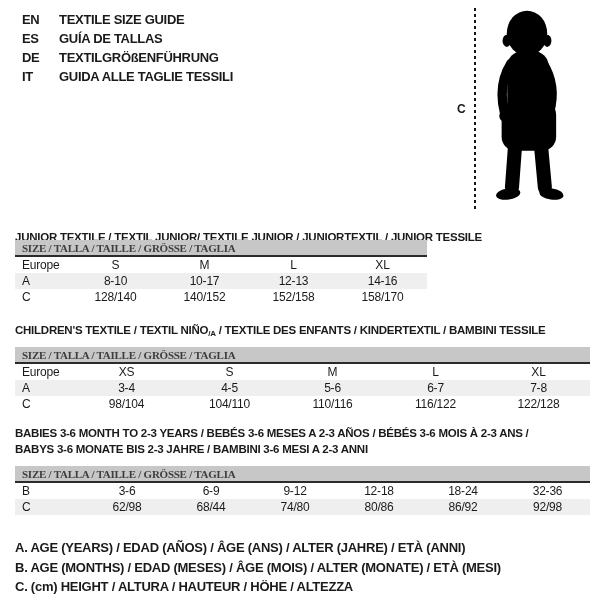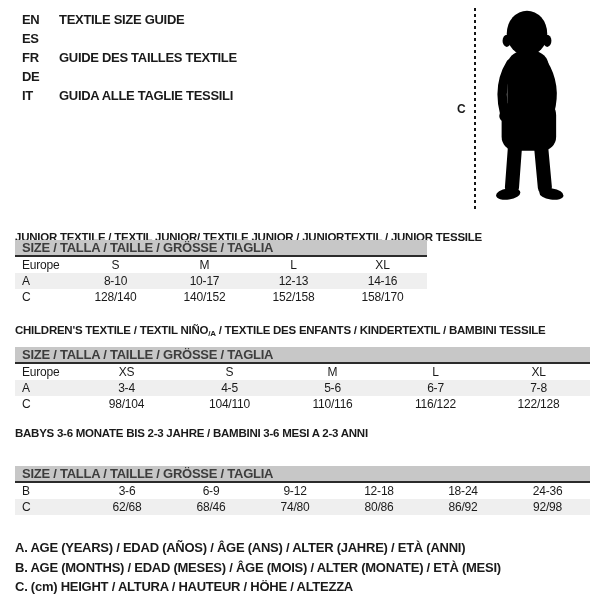--- a/index.html
+++ b/index.html
@@ -27,22 +27,22 @@
   .t2-title { top:324px; }
   .t3-title { top:426px; line-height:15.5px; }
   .subs { font-size:8px; vertical-align:-2px; }
 
   
   .tbl { position:absolute; left:15px; border-collapse:collapse; table-layout:fixed;
          font-size:12px; letter-spacing:-0.2px; }
   .tbl td { padding:0; text-align:center; height:16px; overflow:hidden; }
   .tbl td:first-child { text-align:left; padding-left:7px; }
   .tbl .sizebar { background:var(--bar_bg,#c7c7c7); text-align:left; padding-left:7px;
-        font-weight:bold; font-size:13px; color:var(--bar_text,#3d3d3d); height:15px;
-        border-bottom:2px solid var(--bar_border,#2b2b2b); letter-spacing:-0.25px; }
+        font-weight:bold; font-size:11px; color:var(--bar_text,#3d3d3d); height:15px;
+        border-bottom:2px solid var(--bar_border,#2b2b2b); letter-spacing:-0.25px;font-family:Liberation Serif, serif; }
   .tbl tbody tr:nth-child(even) { background:var(--alt_row,#efefef); }
   .t1 { top:240px; width:412px; }
   .t2 { top:347px; width:575px; }
   .t3 { top:466px; width:575px; }
 
   
   .legend { position:absolute; left:15px; top:538px; font-weight:bold; font-size:13px;
             line-height:19.5px; letter-spacing:-0.25px; white-space:nowrap; }
 </style>
 </head>
@@ -50,27 +50,25 @@
 
 <div class="canvas">
 
   <div class="langs">
     <div class="lang-row">
       <span class="code">EN</span>
       <span class="lbl">TEXTILE SIZE GUIDE</span>
     </div>
     <div class="lang-row">
       <span class="code">ES</span>
-    </div>
-    <div class="lang-row">
-      <span class="code">FR</span>
-      <span class="lbl">GUIDE DES TAILLES TEXTILE</span>
+      <span class="lbl">GUÍA DE TALLAS</span>
     </div>
     <div class="lang-row">
       <span class="code">DE</span>
+      <span class="lbl">TEXTILGRÖßENFÜHRUNG</span>
     </div>
     <div class="lang-row">
       <span class="code">IT</span>
       <span class="lbl">GUIDA ALLE TAGLIE TESSILI</span>
     </div>
   </div>
 
   <div class="measure-line"></div>
   <div class="measure-label">C</div>
   <svg class="baby" width="94" height="206" viewBox="0 0 100 215" aria-hidden="true">
@@ -171,20 +169,21 @@
         <td>98/104</td>
         <td>104/110</td>
         <td>110/116</td>
         <td>116/122</td>
         <td>122/128</td>
       </tr>
     </tbody>
   </table>
 
   <div class="tbl-title t3-title">
+    <div>BABIES 3-6 MONTH TO 2-3 YEARS / BEBÉS 3-6 MESES A 2-3 AÑOS / BÉBÉS 3-6 MOIS À 2-3 ANS /</div>
     <div>BABYS 3-6 MONATE BIS 2-3 JAHRE / BAMBINI 3-6 MESI A 2-3 ANNI</div>
   </div>
   <table class="tbl t3">
     <colgroup>
         <col style="width:70px">
         <col style="width:84px">
         <col style="width:84px">
         <col style="width:84px">
         <col style="width:84px">
         <col style="width:84px">
@@ -196,26 +195,26 @@
       </tr>
     </thead>
     <tbody>
       <tr>
         <td>B</td>
         <td>3-6</td>
         <td>6-9</td>
         <td>9-12</td>
         <td>12-18</td>
         <td>18-24</td>
-        <td>24-36</td>
+        <td>32-36</td>
       </tr>
       <tr>
         <td>C</td>
-        <td>62/68</td>
-        <td>68/46</td>
+        <td>62/98</td>
+        <td>68/44</td>
         <td>74/80</td>
         <td>80/86</td>
         <td>86/92</td>
         <td>92/98</td>
       </tr>
     </tbody>
   </table>
 
   <div class="legend">
     <div>A. AGE (YEARS) / EDAD (AÑOS) / ÂGE (ANS) / ALTER (JAHRE) / ETÀ (ANNI)</div>

